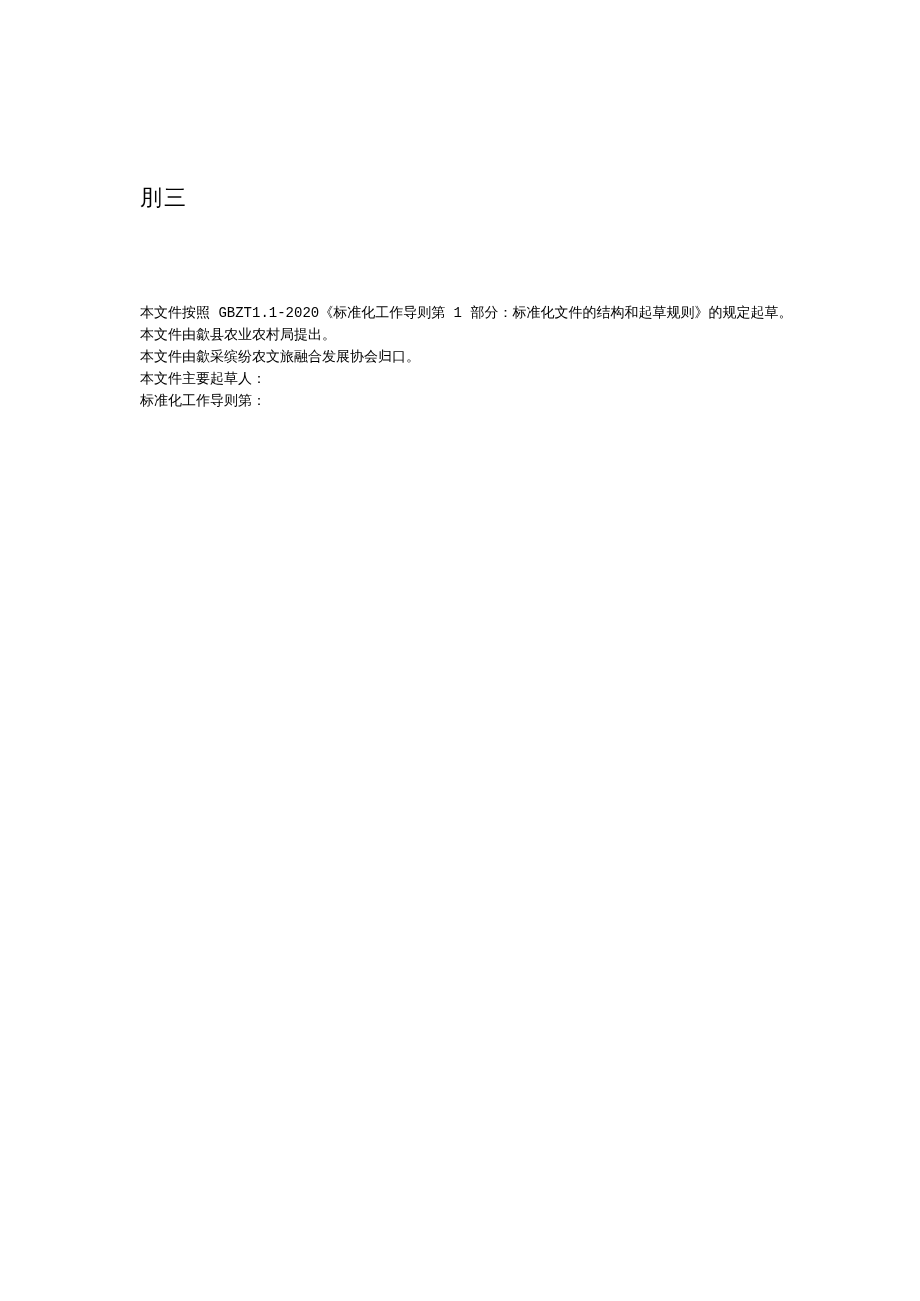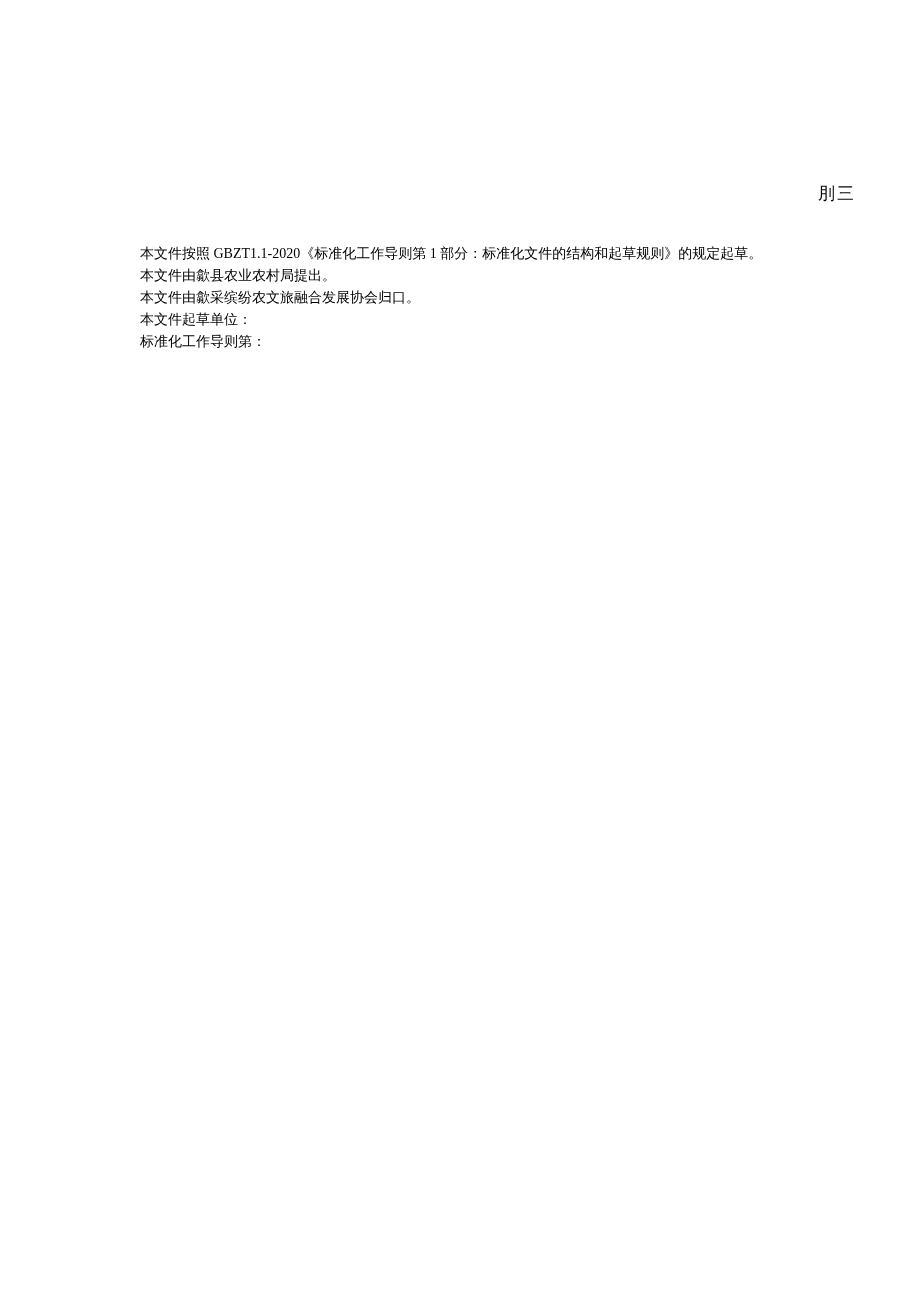--- a/index.html
+++ b/index.html
@@ -1,46 +1,47 @@
 <!DOCTYPE html>
 <html><head>
   <meta charset="utf-8">
   <style>
     * {
       margin: 0;
       padding: 0;
       box-sizing: border-box;
+      font-family: Liberation Mono, monospace;
     }
     body {
       width: 920px;
       height: 1301px;
       background: #ffffff;
       font-family: "SimSun", "宋体", serif;
       font-size: 14px;
       color: #000000;
       line-height: 1.6;
       padding-top: 180px;
       padding-left: 140px;
       padding-right: 64px;
     }
     .title {
-      text-align: right;
-      font-size: 17px;
+      text-align: left;
+      font-size: 22px;
       letter-spacing: 2px;
-      margin-bottom: 36px;
+      margin-bottom: 88px;
       font-family: "SimSun", "宋体", serif;
     }
     .paragraph {
       text-align: left;
       margin-bottom: 1px;
       line-height: 1.5;
     }
   </style>
 </head>
 <body>
 
 <div class="title">刖三</div>
 
 <div class="paragraph">本文件按照 GBZT1.1-2020《标准化工作导则第 1 部分：标准化文件的结构和起草规则》的规定起草。</div>
 <div class="paragraph">本文件由歙县农业农村局提出。</div>
 <div class="paragraph">本文件由歙采缤纷农文旅融合发展协会归口。</div>
-<div class="paragraph">本文件起草单位：</div>
+<div class="paragraph">本文件主要起草人：</div>
 <div class="paragraph">标准化工作导则第：</div>
 
 </body></html>

